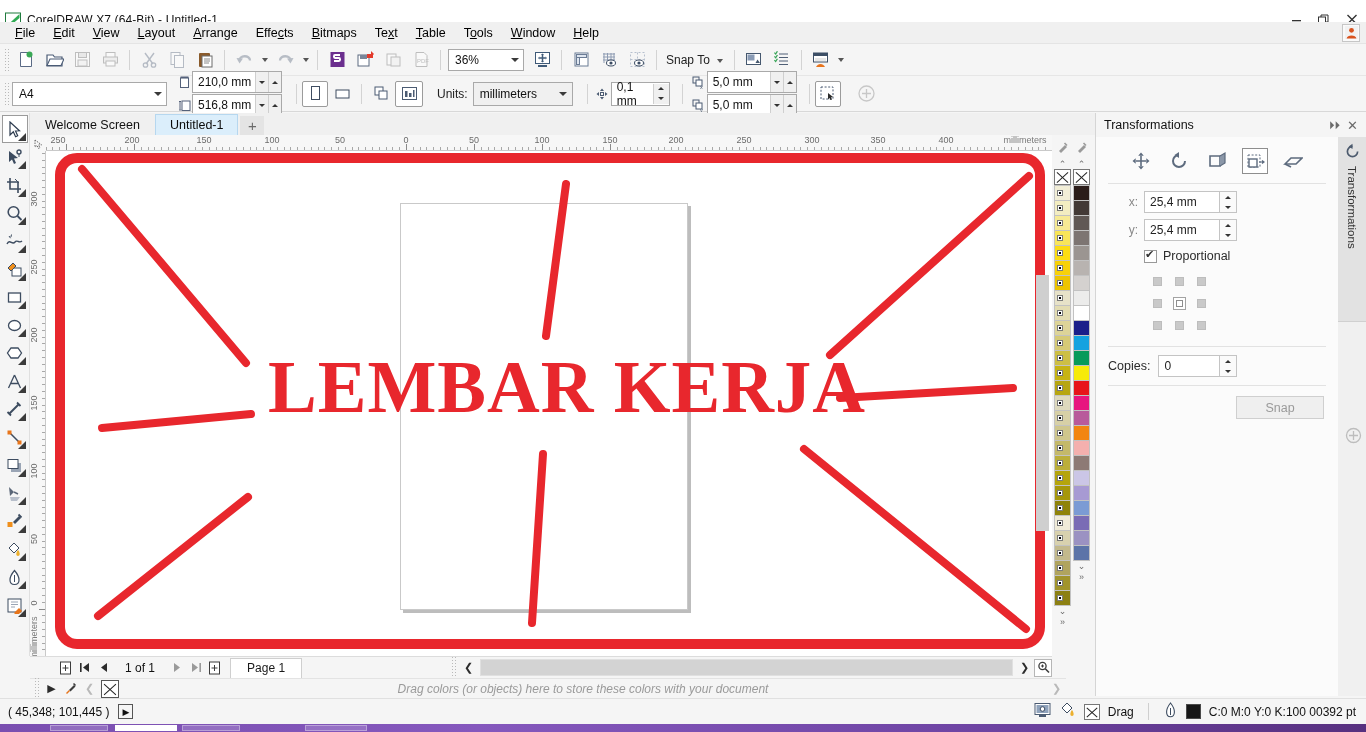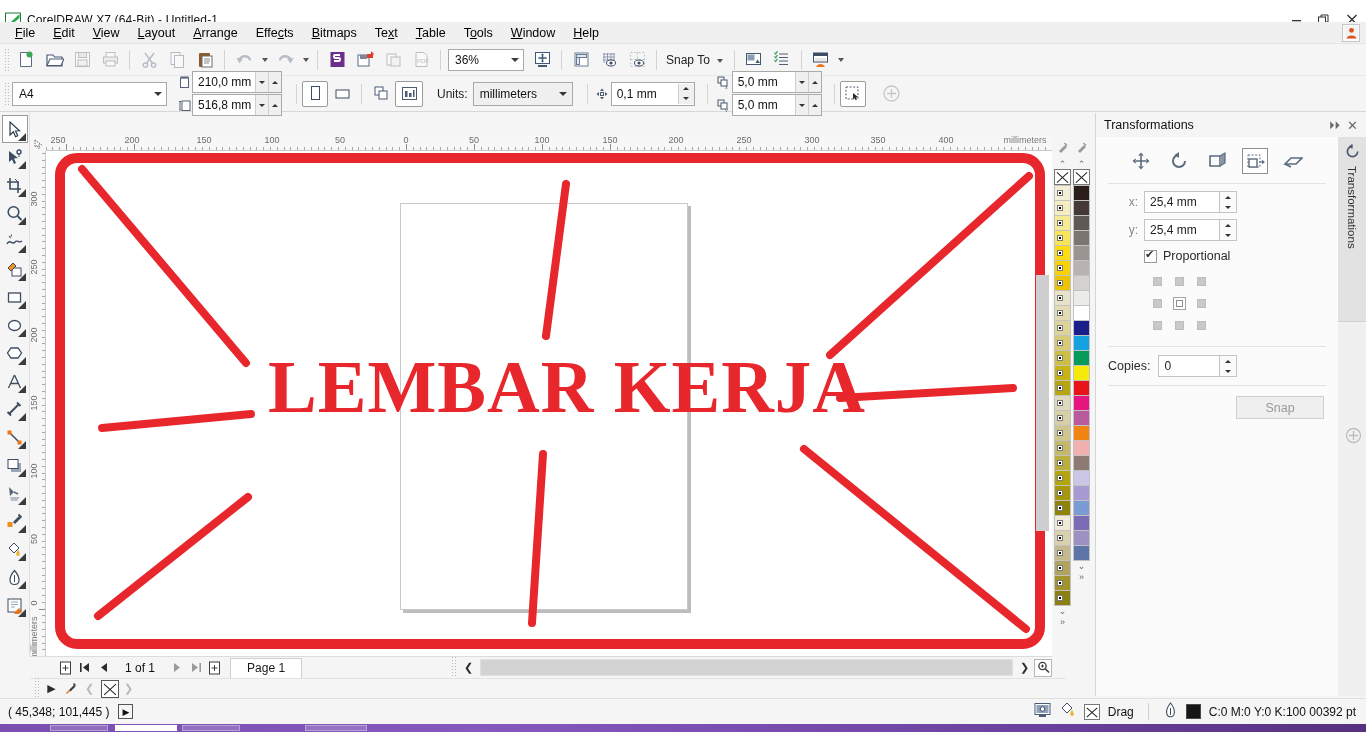--- a/index.html
+++ b/index.html
@@ -582,21 +582,21 @@
     </div>
 
     <div class="sep" style="margin-left:14px;"></div>
 
     <span style="width:18px;display:flex;justify-content:center;">
       <svg width="14" height="14" viewBox="0 0 14 14">
         <path d="M7 1.5 l2 2.5 h-4 z M7 12.5 l2-2.5 h-4 z M1.5 7 l2.5-2 v4 z M12.5 7 l-2.5-2 v4z" fill="#4b5b72"></path>
         <rect x="5.5" y="5.5" width="3" height="3" fill="none" stroke="#4b5b72"></rect>
       </svg>
     </span>
-    <div class="spin" style="width:84px;height:24px;">
+    <div class="spin" style="width:59px;height:24px;">
       <span>0,1 mm</span>
       <span class="spinbtns" style="width:16px;">
         <span class="spincol" style="width:16px;">
           <span class="spincell">
               <i class="up"></i>
             </span>
           <span class="spincell">
               <i class="dn"></i>
             </span>
         </span>
@@ -666,20 +666,29 @@
     </div>
 
     <div class="tbtn" style="margin-left:12px;opacity:.5;">
       <svg width="19" height="19" viewBox="0 0 19 19">
         <circle cx="9.5" cy="9.5" r="7.5" fill="none" stroke="#9a9a9a" stroke-width="1.3"></circle>
         <path d="M9.5 5v9M5 9.5h9" stroke="#9a9a9a" stroke-width="1.3"></path>
       </svg>
     </div>
   </div>
 
+  <div class="tabbar">
+    <div class="tab">
+      <span>Welcome Screen</span>
+    </div>
+    <div class="tab active">
+      <span>Untitled-1</span>
+    </div>
+    <div class="tab-add">+</div>
+  </div>
 
   <div class="toolbox">
     <div class="tool active">
       <svg width="17" height="17" viewBox="0 0 17 17">
           <path d="M4 1 L4 14 L7.3 10.8 L9.6 15.8 L11.7 14.8 L9.5 10 L13.5 9.8 Z" fill="#fff" stroke="#2c3b4e" stroke-width="1.2"></path>
         </svg>
       <span class="flyout"></span>
     </div>
     <div class="tool">
       <svg width="17" height="17" viewBox="0 0 17 17">
@@ -1485,20 +1494,21 @@
     <div class="pb-btn">▶</div>
     <div class="pb-btn">
       <svg width="13" height="13" viewBox="0 0 13 13">
           <path d="M5 8 L10 3 L11.5 4.5 L6.5 9.5Z" fill="#3c3c3c"></path>
           <path d="M9.5 1.5 l2 2" stroke="#3c3c3c" stroke-width="1.6"></path>
           <path d="M2 11 L5 8 L6 9 L3 12Z" fill="#e8751a"></path>
         </svg>
     </div>
     <div class="pb-btn" style="color:#b9b9b9;">❮</div>
     <div style="width:18px;height:18px;border:1px solid #555;background:#fff;position:relative;margin-left:2px;" class="xnone"></div>
+    <div class="cs-hint">Drag colors (or objects) here to store these colors with your document</div>
     <div class="pb-btn" style="color:#b9b9b9;">❯</div>
   </div>
 
   <div class="statusbar">
     <div class="sb-coords">( 45,348; 101,445 )</div>
     <div class="sb-arrow">▶</div>
 
     <div class="sb-right">
       <span>
         <svg width="17" height="16" viewBox="0 0 17 16">

